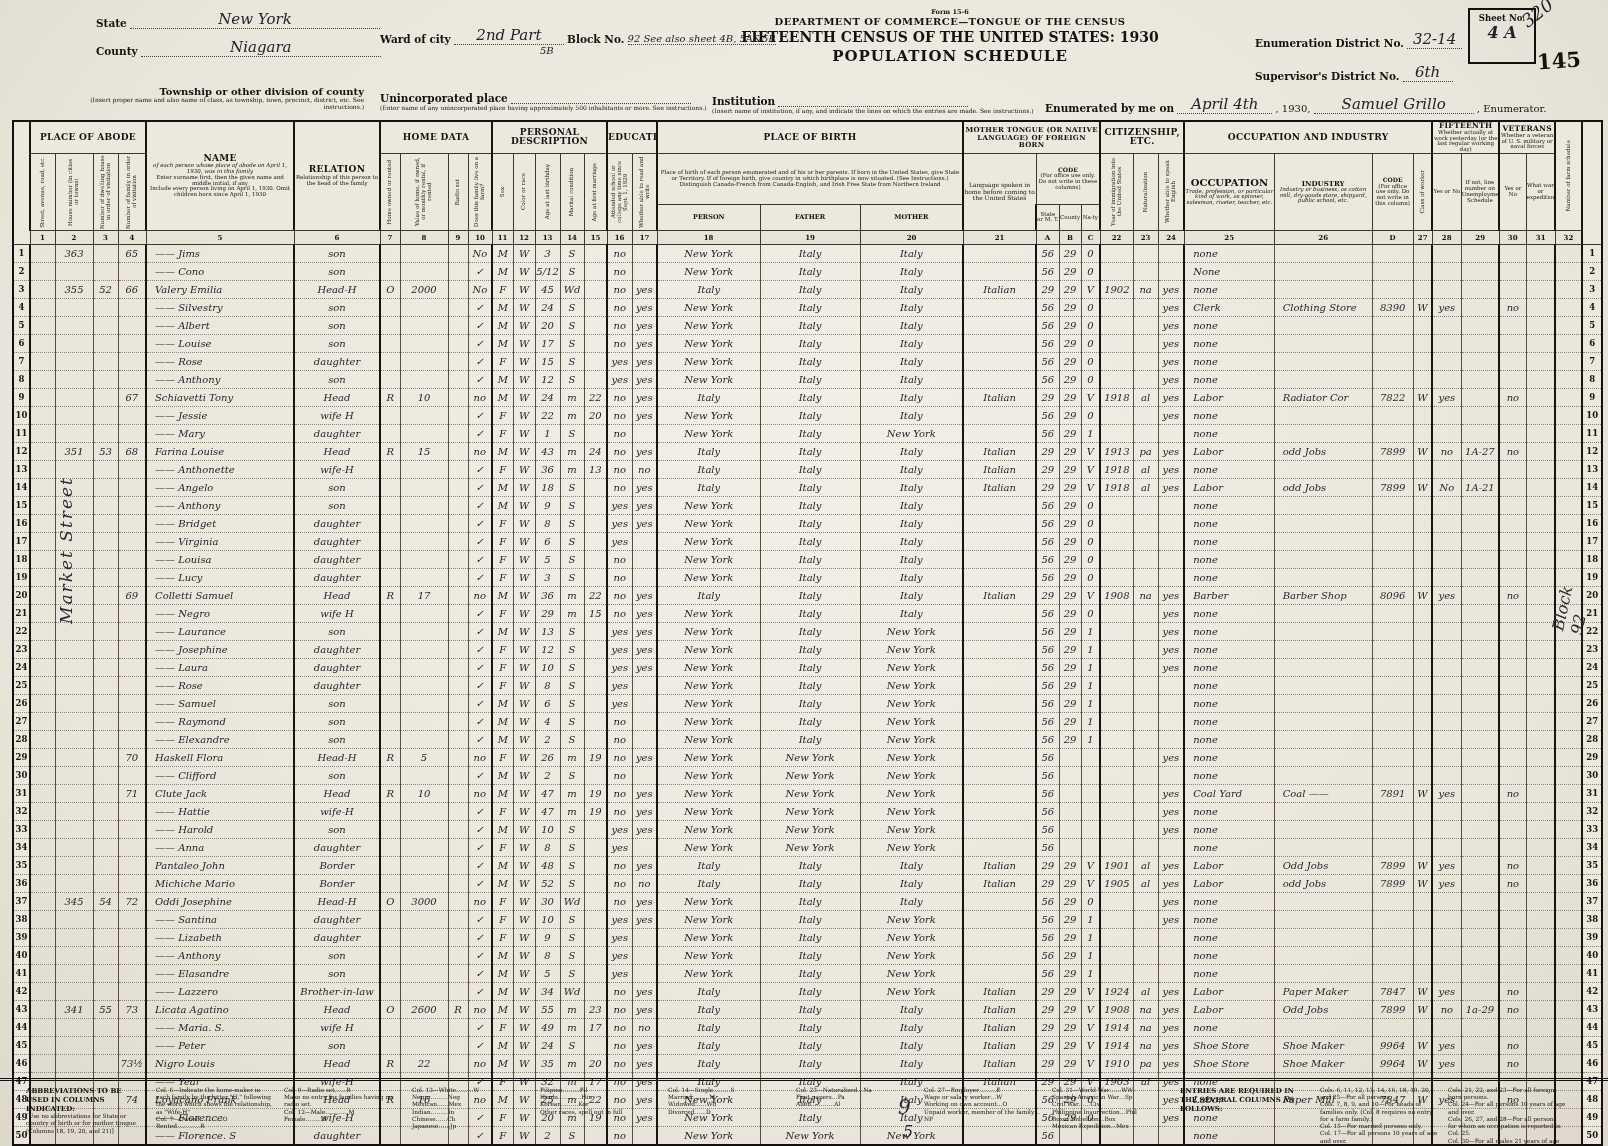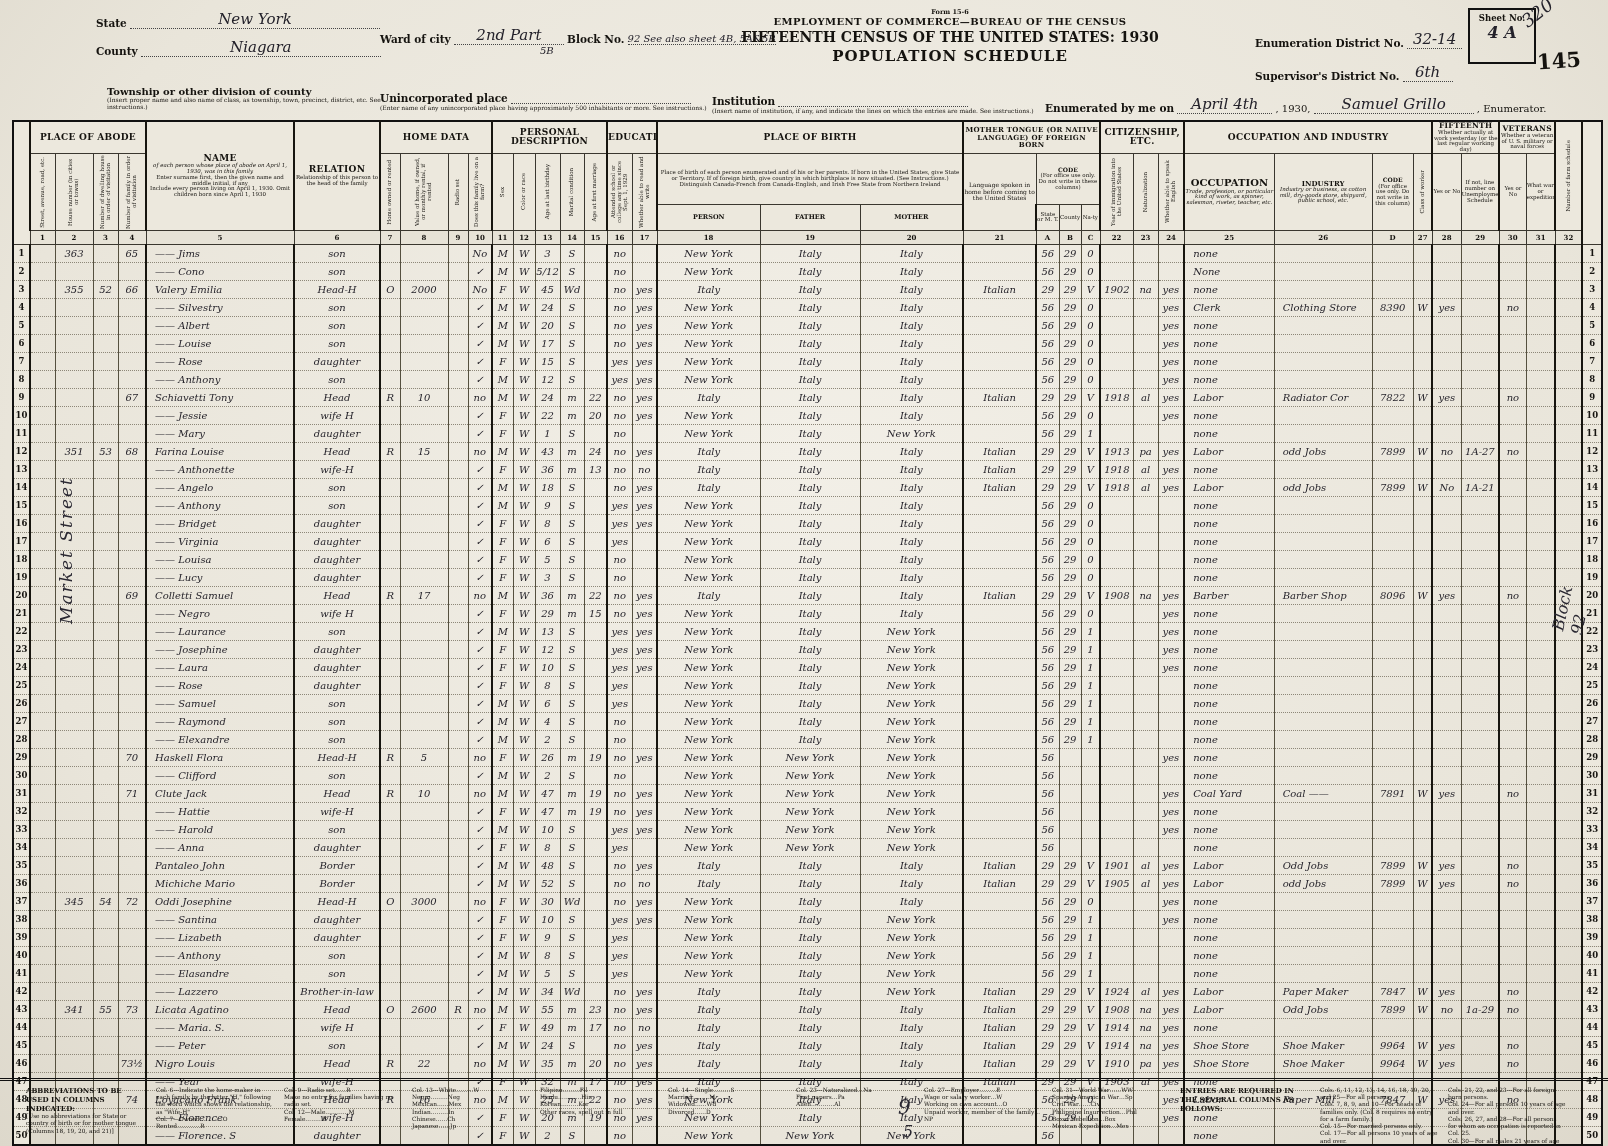--- a/index.html
+++ b/index.html
@@ -25,21 +25,21 @@
   #district-block{position:absolute;left:1255px;top:30px;width:210px;font-size:10px;}
   #district-block .row{margin-bottom:14px;}
   #sheet-box{position:absolute;left:1468px;top:8px;width:64px;height:52px;border:2px solid #111;text-align:center;}
   #sheet-box .lbl{font-size:8.5px;font-weight:bold;margin-top:3px;}
   #sheet-box .val{font-size:16px;font-weight:bold;font-style:italic;}
   #stamp{position:absolute;left:1537px;top:48px;font-size:21px;font-weight:bold;font-family:"DejaVu Serif",serif;transform:rotate(-4deg);}
   #scribble{position:absolute;left:1520px;top:2px;font-size:18px;transform:rotate(-38deg);}
   #enum-line{position:absolute;left:1045px;top:95px;width:560px;font-size:10px;}
   #inst-line{position:absolute;left:712px;top:95px;width:330px;font-size:10px;}
   #uninc-line{position:absolute;left:380px;top:92px;width:330px;}
-  #township{position:absolute;left:107px;top:86px;width:280px;font-size:10px;font-weight:bold;line-height:1.1;}
+  #township{position:absolute;left:84px;top:86px;width:280px;font-size:10px;font-weight:bold;line-height:1.1;text-align:right;}
   
   table{border-collapse:collapse;table-layout:fixed;}
   #census{position:absolute;left:12px;top:120px;width:1589px;border:2px solid #111;}
   th,td{border:1px solid #3a372f;padding:0;overflow:hidden;white-space:nowrap;}
   thead th{font-size:7px;font-weight:bold;line-height:1.05;white-space:normal;background:#ece8dd;}
   thead .grp{font-size:9px;letter-spacing:.3px;}
   thead .tiny{font-size:5.5px;font-weight:normal;}
   thead .v{writing-mode:vertical-rl;transform:rotate(180deg);font-size:5.5px;font-weight:normal;
            max-height:74px;padding:1px 0;margin:0 auto;white-space:normal;line-height:1.05;}
   thead .numrow th{font-size:7px;font-weight:bold;height:13px;background:#e7e3d7;}
@@ -98,21 +98,21 @@
       </div>
     </div>
     <div id="uninc-line">
       <span class="fh-label">Unincorporated place</span>
       <span class="uline" style="min-width:180px">&nbsp;</span>
       <div class="fh-note">(Enter name of any unincorporated place having approximately 500 inhabitants or more.  See instructions.)</div>
     </div>
 
     <div id="title-block">
       <div class="form-no">Form 15-6</div>
-      <div class="dept">EMPLOYMENT OF COMMERCE—BUREAU OF THE CENSUS</div>
+      <div class="dept">DEPARTMENT OF COMMERCE—TONGUE OF THE CENSUS</div>
       <div class="census">FIFTEENTH CENSUS OF THE UNITED STATES: 1930</div>
       <div class="sched">POPULATION SCHEDULE</div>
     </div>
 
     <div id="district-block">
       <div class="row">
         <span class="fh-label">Enumeration District No.</span>
         <span class="uline hw hw-big" style="min-width:55px">32-14</span>
       </div>
       <div class="row">

